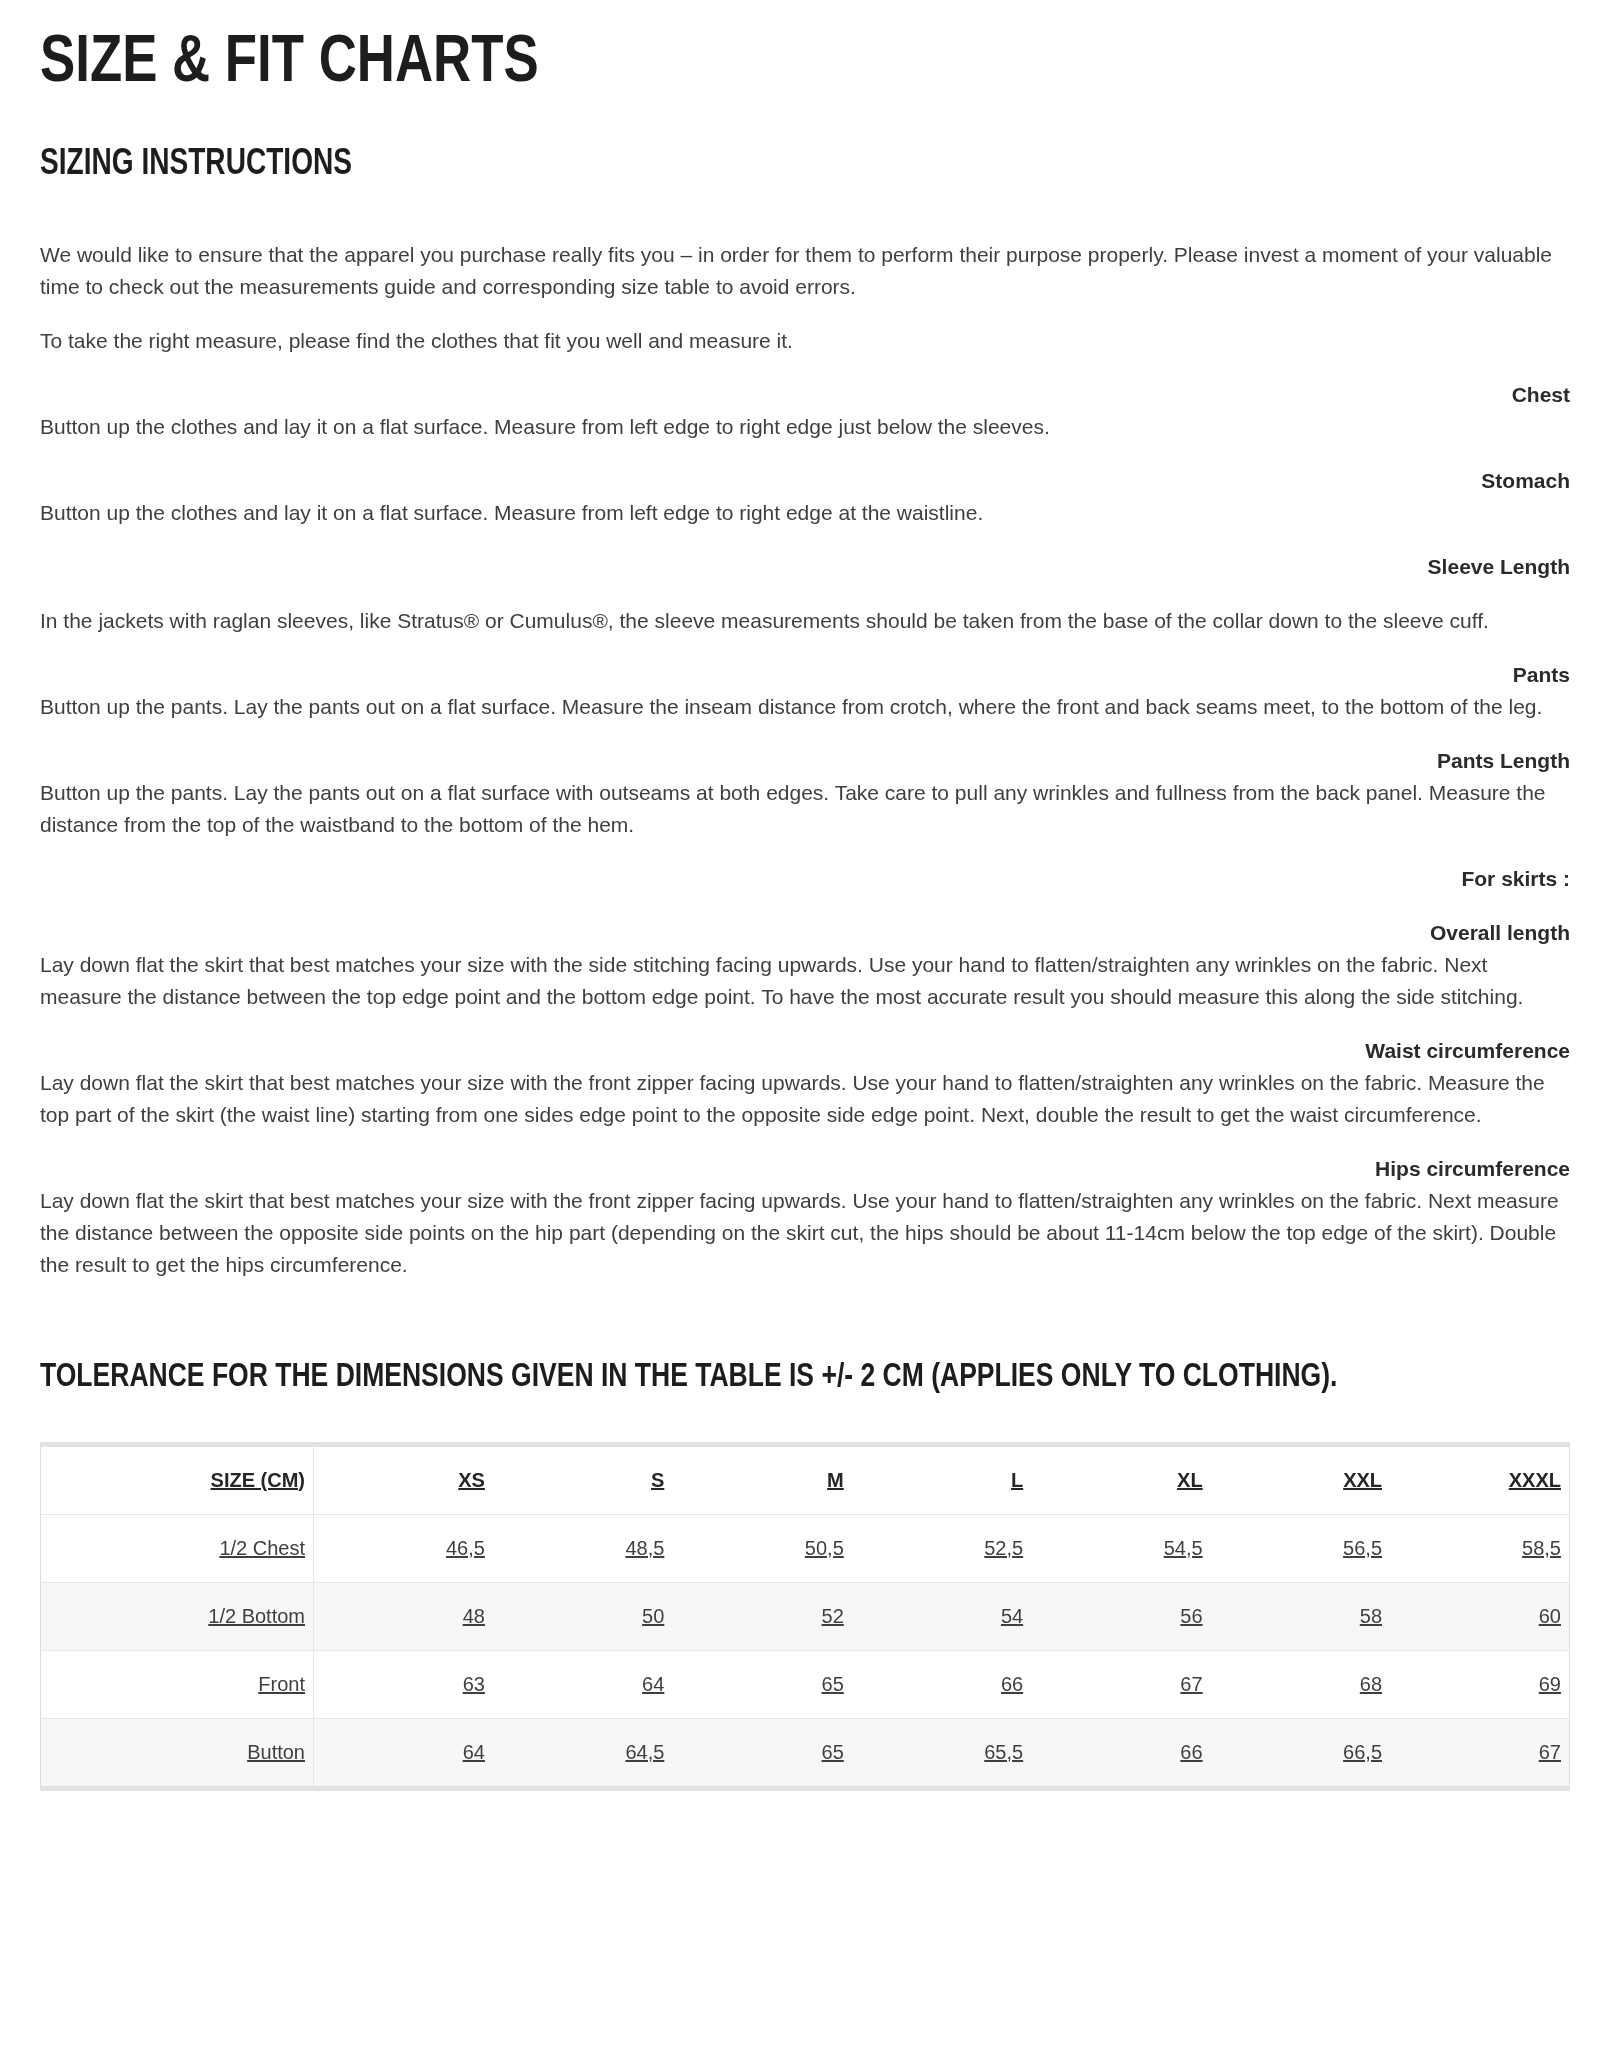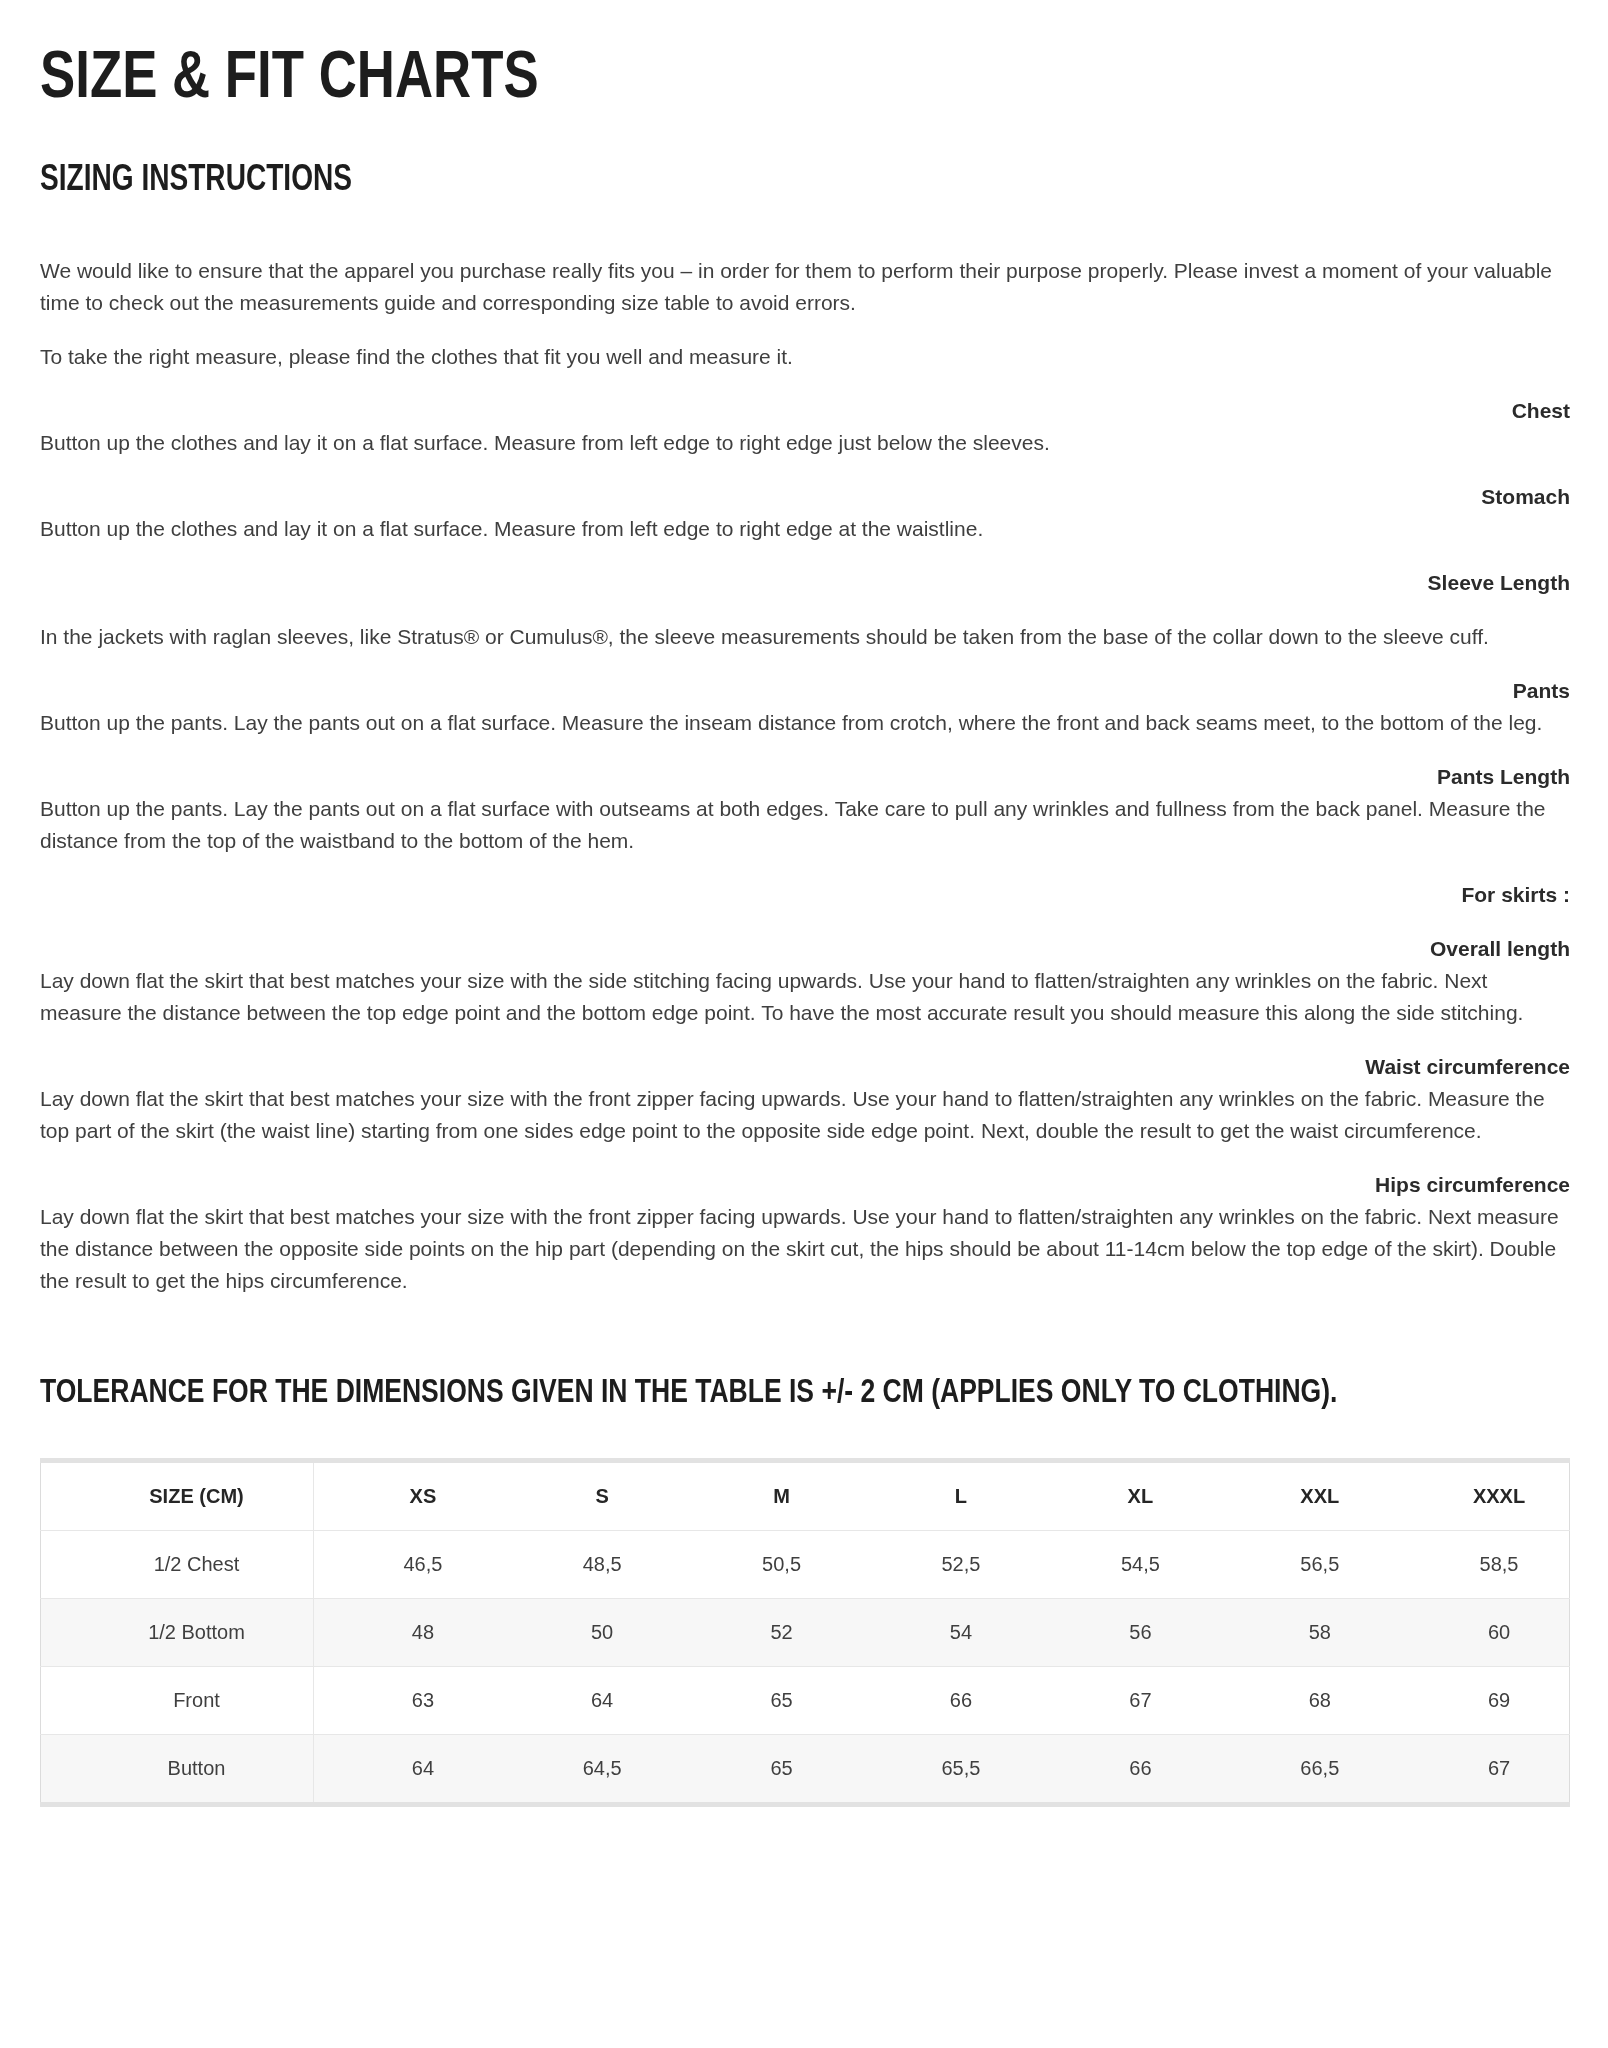--- a/index.html
+++ b/index.html
@@ -3,21 +3,21 @@
 <meta charset="utf-8">
 <style>
   html, body { margin: 0; padding: 0; }
   body {
     width: 1608px; height: 2048px;
     background: #ffffff;
     font-family: "Liberation Sans", sans-serif;
     overflow: hidden;
     box-sizing: border-box;
   }
-  .page { padding: 20px 38px 0 40px; margin-top: 16px; }
+  .page { padding: 20px 38px 0 40px; }
 
   
   .cond {
     font-weight: 700;
     color: #1d1d1d;
     white-space: nowrap;
     transform-origin: 0 50%;
   }
   .title {
     font-size: 66px;
@@ -58,26 +58,27 @@
   table.sizes {
     width: 100%;
     border-collapse: collapse;
     table-layout: fixed;
     font-size: 20px;
     color: #3f3f3f;
     border-left: 1px solid #dcdcdc;
     border-right: 1px solid #dcdcdc;
   }
   table.sizes th, table.sizes td {
-    text-align: center;
+    text-align: right;
     padding: 17px 8px 17px 47px;
     line-height: 33px;
     font-weight: 400;
     border-bottom: 1px solid #e7e7e7;
     overflow: hidden;
+    text-decoration: underline;
   }
   table.sizes thead th { font-weight: 700; color: #262626; }
   table.sizes th:first-child, table.sizes td:first-child { border-right: 1px solid #e7e7e7; }
   table.sizes tbody tr:nth-child(even) { background: #f7f7f7; }
   table.sizes tbody tr:last-child td { border-bottom: none; }
   col.c-first { width: 273px; }
 </style>
 </head>
 <body>
 

